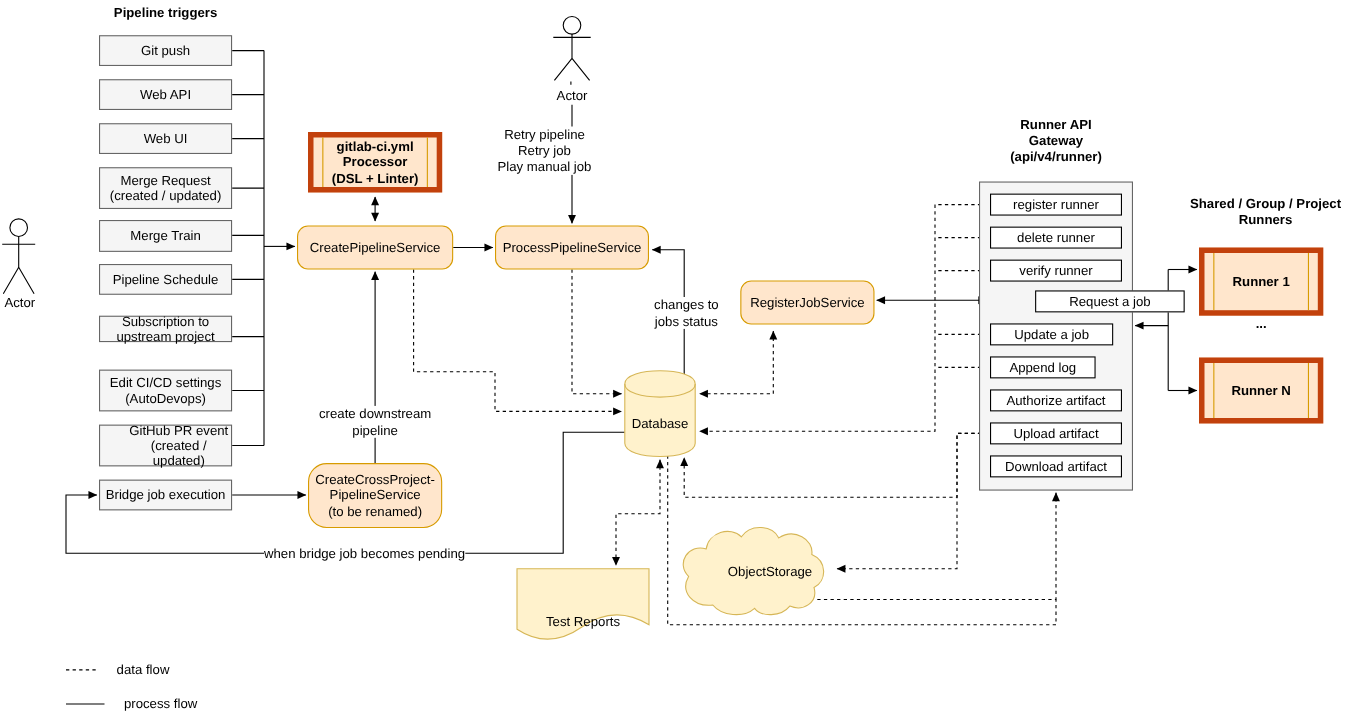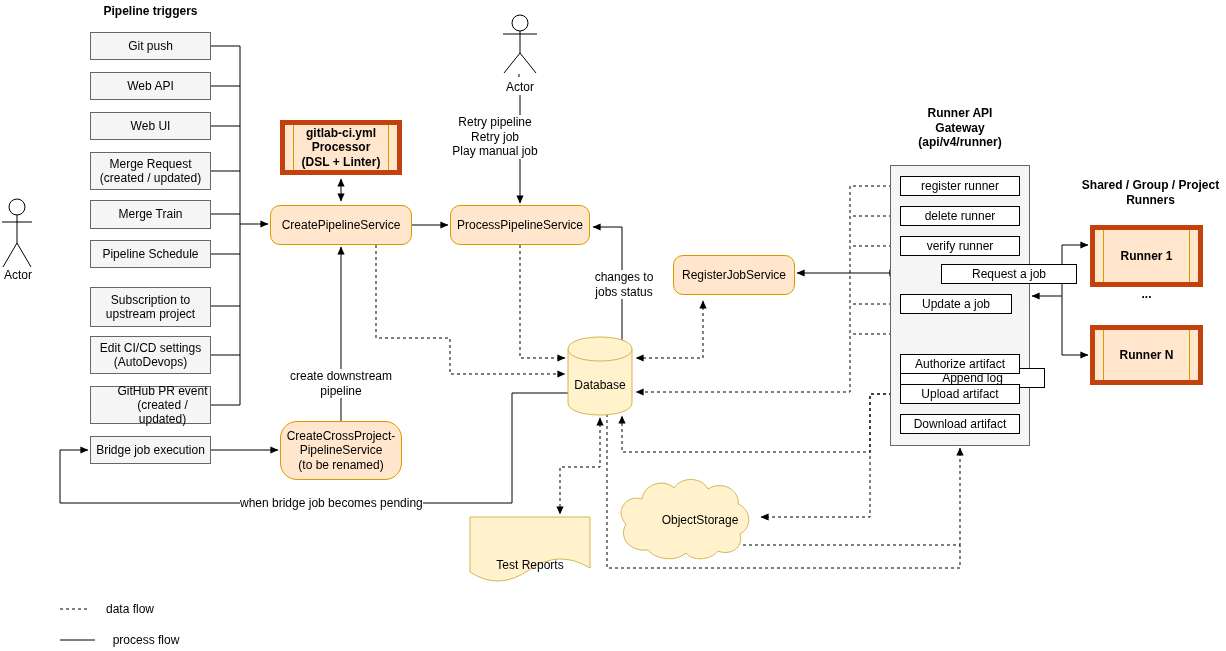--- a/index.html
+++ b/index.html
@@ -108,21 +108,21 @@
 <div class="label" style="left:100px;top:602px;width:60px;">data flow</div>
 <div class="label" style="left:106px;top:633px;width:80px;">process flow</div>
 
 <div class="node trigger" style="left:90px;top:32px;width:121px;height:28px;">Git push</div>
 <div class="node trigger" style="left:90px;top:72px;width:121px;height:28px;">Web API</div>
 <div class="node trigger" style="left:90px;top:112px;width:121px;height:28px;">Web UI</div>
 <div class="node trigger" style="left:90px;top:152px;width:121px;height:38px;">Merge Request
 (created / updated)</div>
 <div class="node trigger" style="left:90px;top:200px;width:121px;height:29px;">Merge Train</div>
 <div class="node trigger" style="left:90px;top:240px;width:121px;height:28px;">Pipeline Schedule</div>
-<div class="node trigger" style="left:90px;top:287px;width:121px;height:40px;">Subscription to
+<div class="node trigger" style="left:90px;top:287px;width:121px;height:24px;">Subscription to
 upstream project</div>
 <div class="node trigger" style="left:90px;top:336px;width:121px;height:38px;">Edit CI/CD settings
 (AutoDevops)</div>
 <div class="node trigger" style="left:90px;top:386px;width:121px;height:38px;padding-left:24px;">GitHub PR event
 (created / updated)</div>
 <div class="node trigger" style="left:90px;top:436px;width:121px;height:28px;">Bridge job execution</div>
 
 <div class="node component" style="left:280px;top:120px;width:122px;height:55px;">gitlab-ci.yml
 Processor
 (DSL + Linter)</div>
@@ -132,20 +132,20 @@
 PipelineService
 (to be renamed)</div>
 <div class="node rounded" style="left:673px;top:255px;width:122px;height:40px;">RegisterJobService</div>
 
 <div class="node gatewaybox" style="left:890px;top:165px;width:140px;height:281px;"></div>
 <div class="node endpoint" style="left:900px;top:176px;width:120px;height:20px;">register runner</div>
 <div class="node endpoint" style="left:900px;top:206px;width:120px;height:20px;">delete runner</div>
 <div class="node endpoint" style="left:900px;top:236px;width:120px;height:20px;">verify runner</div>
 <div class="node endpoint" style="left:900px;top:264px;width:136px;height:20px;margin-left:41px;">Request a job</div>
 <div class="node endpoint" style="left:900px;top:294px;width:112px;height:20px;">Update a job</div>
-<div class="node endpoint" style="left:900px;top:324px;width:145px;height:20px;margin-top:44px;">Append log</div>
+<div class="node endpoint" style="left:900px;top:324px;width:96px;height:20px;">Append log</div>
 <div class="node endpoint" style="left:900px;top:354px;width:120px;height:20px;">Authorize artifact</div>
 <div class="node endpoint" style="left:900px;top:384px;width:120px;height:20px;">Upload artifact</div>
 <div class="node endpoint" style="left:900px;top:414px;width:120px;height:20px;">Download artifact</div>
 
 <div class="node component" style="left:1090px;top:213px;width:113px;height:62px;margin-top:12px;">Runner 1</div>
 <div class="label bold" style="left:1120px;top:287px;width:53px;">...</div>
 <div class="node component" style="left:1090px;top:325px;width:113px;height:60px;">Runner N</div>
 
 </body></html>

